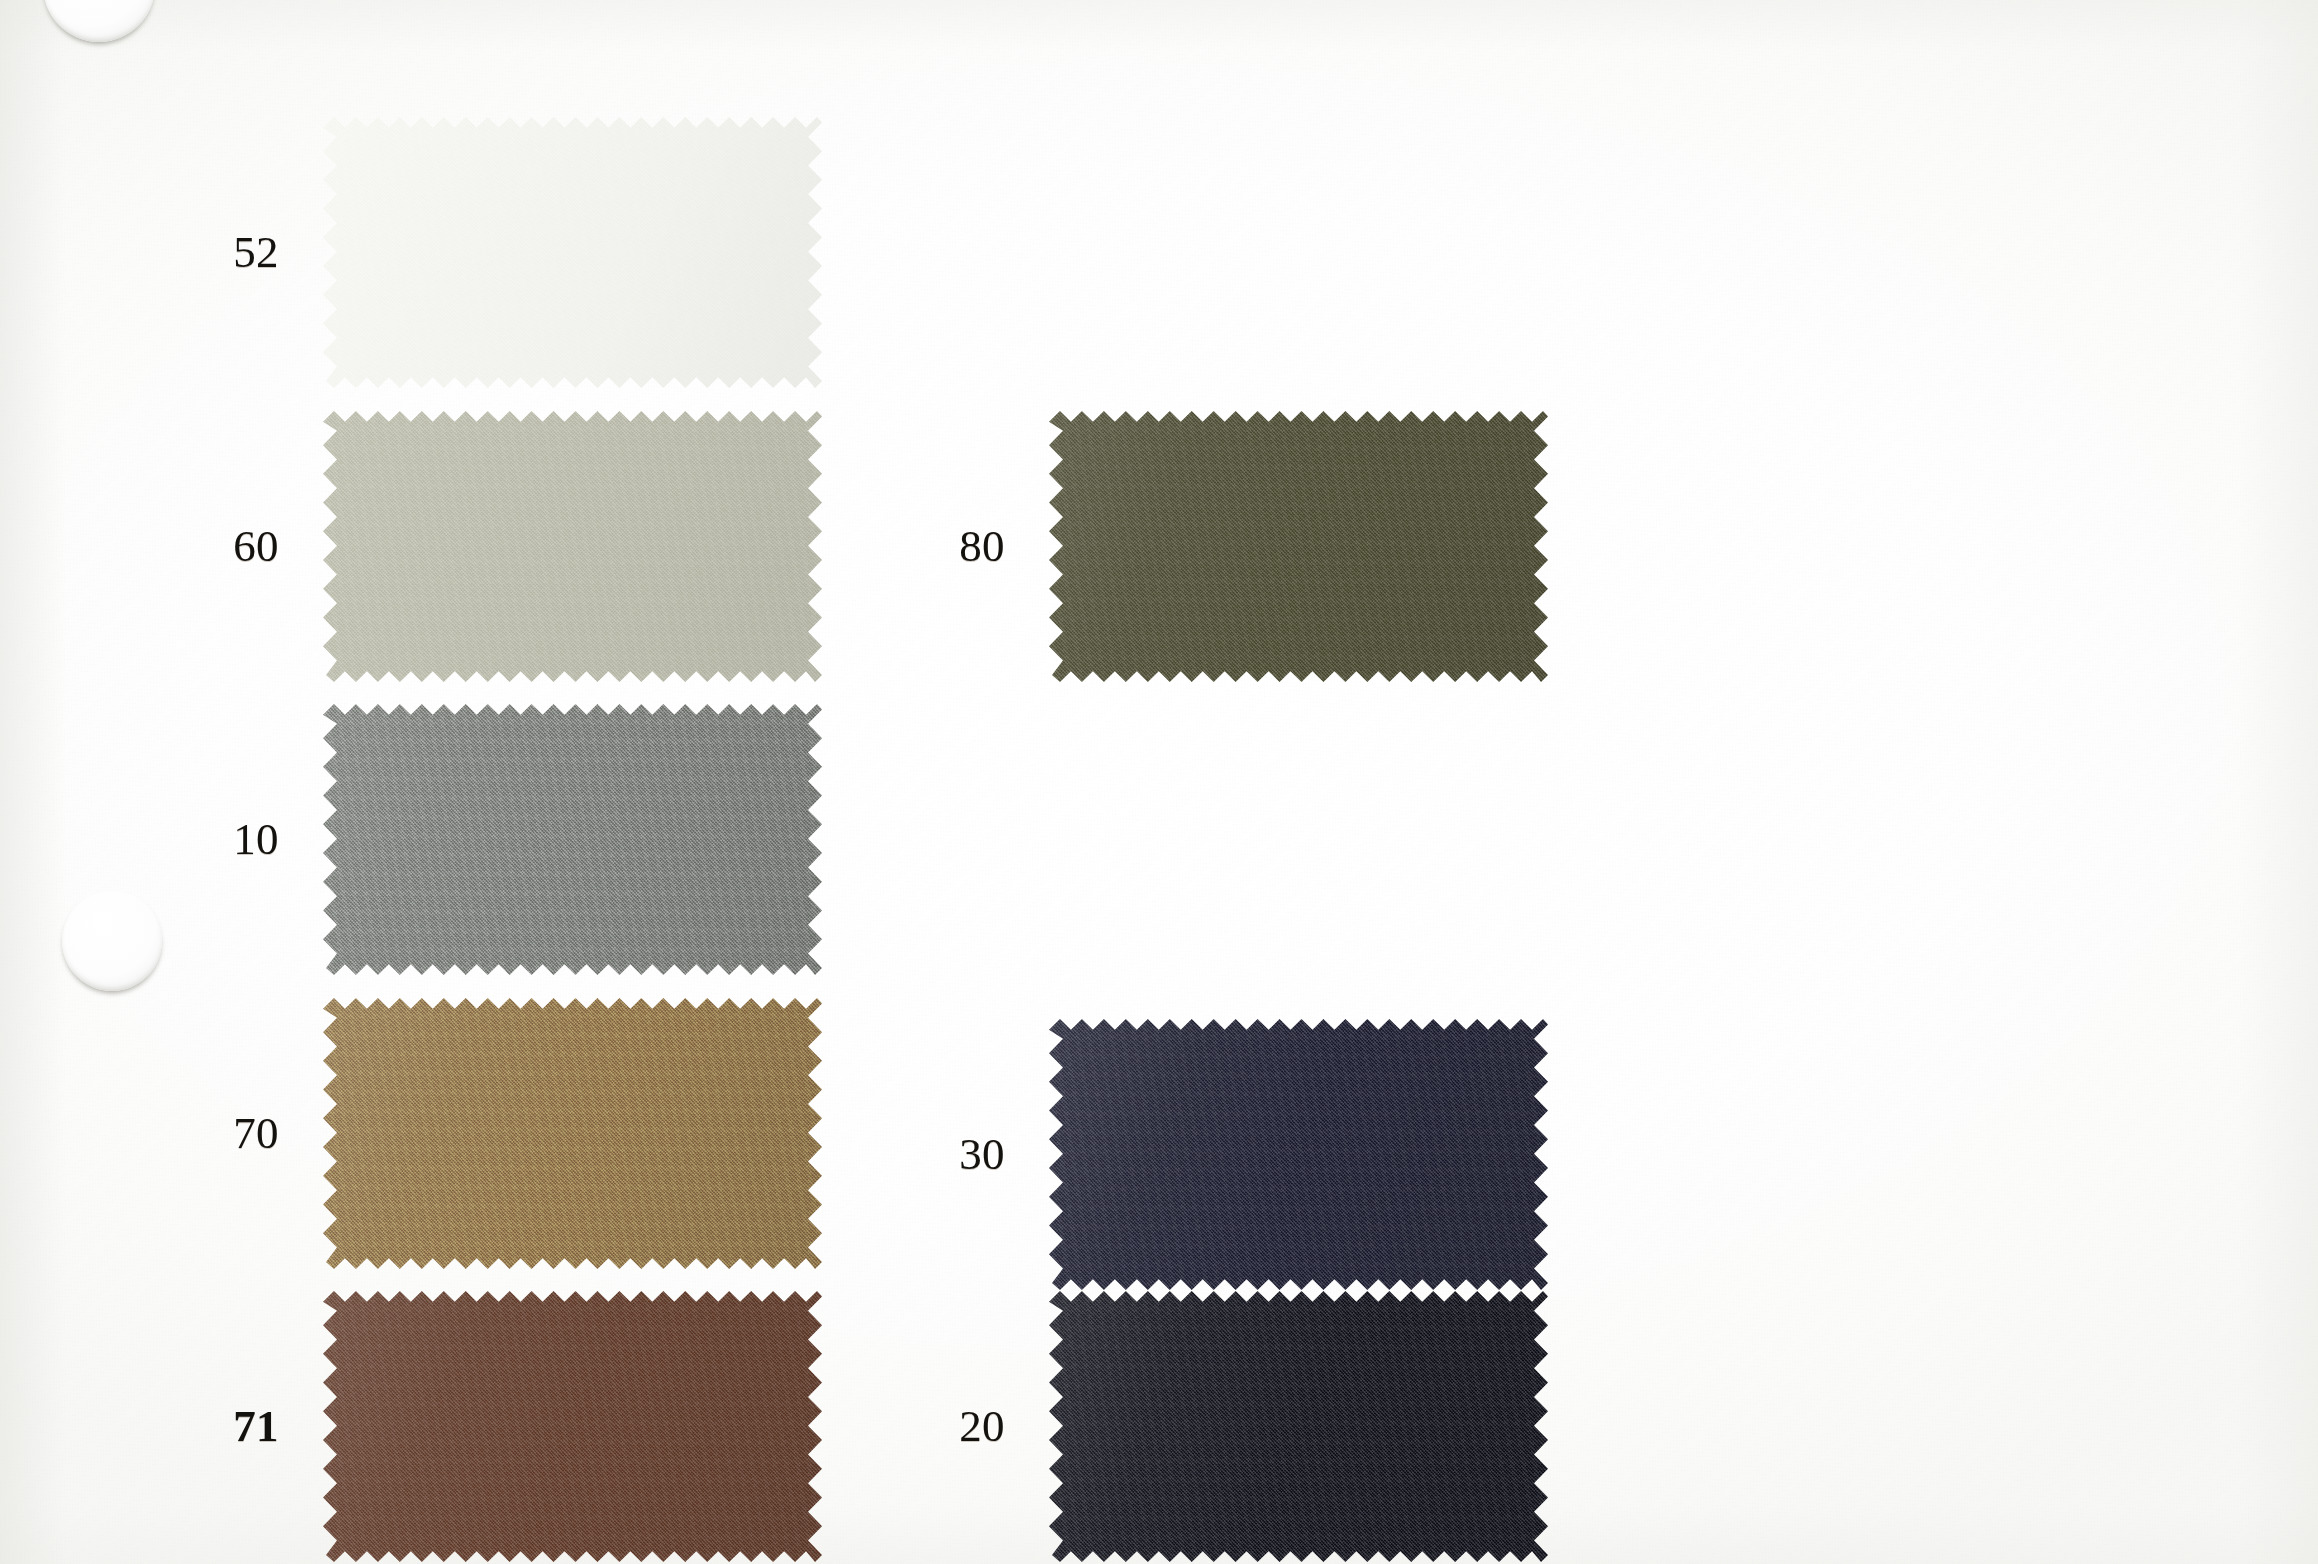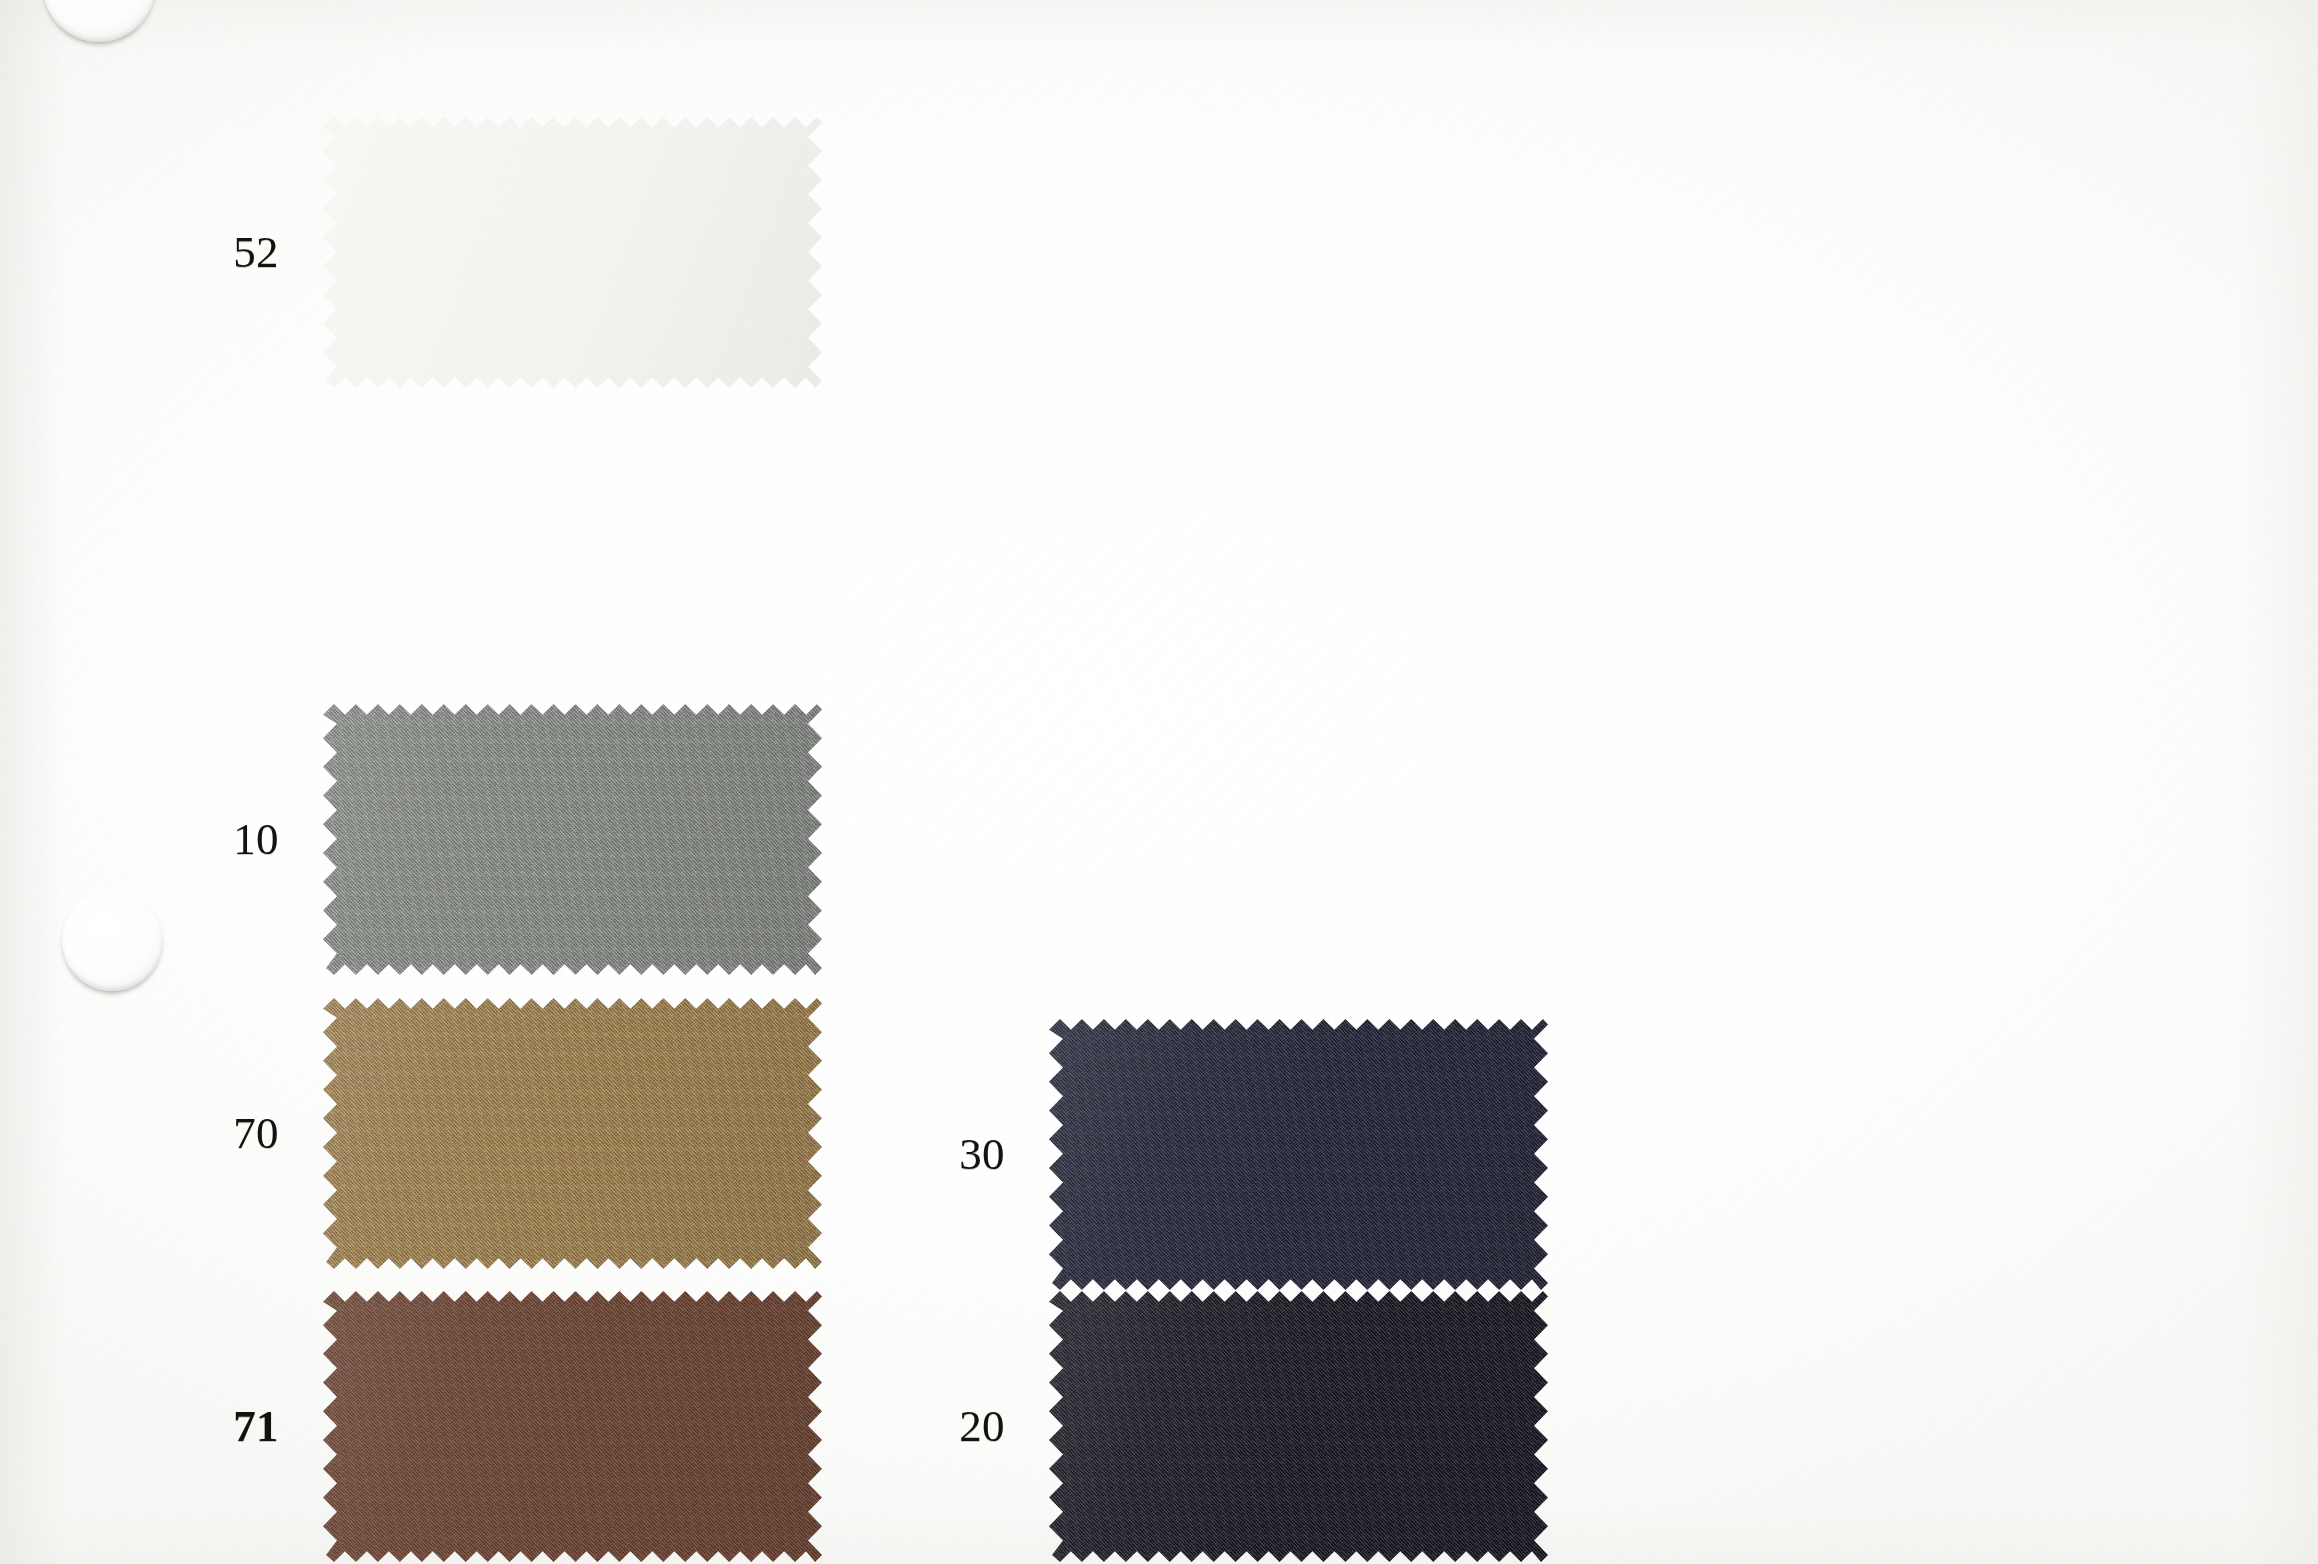--- a/index.html
+++ b/index.html
@@ -230,20 +230,32 @@
           <div class="swatch-label">52</div>
           <div class="swatch pale" style="width: 499px; height: 271px;">
             <div class="swatch-shadow"></div>
             <div class="swatch-body" style="background-color: rgb(247, 247, 243);">
               <div class="swatch-weave"></div>
               <div class="swatch-sheen"></div>
             </div>
           </div>
         </div>
       </div>
+      <div class="swatch-row" style="left: 125px; top: 411px;">
+        <div class="swatch-cell">
+          <div class="swatch-label">60</div>
+          <div class="swatch pale" style="width: 499px; height: 271px;">
+            <div class="swatch-shadow"></div>
+            <div class="swatch-body" style="background-color: rgb(193, 194, 178);">
+              <div class="swatch-weave"></div>
+              <div class="swatch-sheen"></div>
+            </div>
+          </div>
+        </div>
+      </div>
       <div class="swatch-row" style="left: 125px; top: 704px;">
         <div class="swatch-cell">
           <div class="swatch-label">10</div>
           <div class="swatch " style="width: 499px; height: 271px;">
             <div class="swatch-shadow"></div>
             <div class="swatch-body" style="background-color: rgb(135, 138, 134);">
               <div class="swatch-weave"></div>
               <div class="swatch-sheen"></div>
             </div>
           </div>
@@ -266,20 +278,32 @@
           <div class="swatch-label">71</div>
           <div class="swatch dark" style="width: 499px; height: 271px;">
             <div class="swatch-shadow"></div>
             <div class="swatch-body" style="background-color: rgb(91, 52, 35);">
               <div class="swatch-weave"></div>
               <div class="swatch-sheen"></div>
             </div>
           </div>
         </div>
       </div>
+      <div class="swatch-row" style="left: 851px; top: 411px;">
+        <div class="swatch-cell">
+          <div class="swatch-label">80</div>
+          <div class="swatch dark" style="width: 499px; height: 271px;">
+            <div class="swatch-shadow"></div>
+            <div class="swatch-body" style="background-color: rgb(69, 69, 44);">
+              <div class="swatch-weave"></div>
+              <div class="swatch-sheen"></div>
+            </div>
+          </div>
+        </div>
+      </div>
       <div class="swatch-row" style="left: 851px; top: 1019px;">
         <div class="swatch-cell">
           <div class="swatch-label">30</div>
           <div class="swatch dark" style="width: 499px; height: 271px;">
             <div class="swatch-shadow"></div>
             <div class="swatch-body" style="background-color: rgb(22, 23, 42);">
               <div class="swatch-weave"></div>
               <div class="swatch-sheen"></div>
             </div>
           </div>

